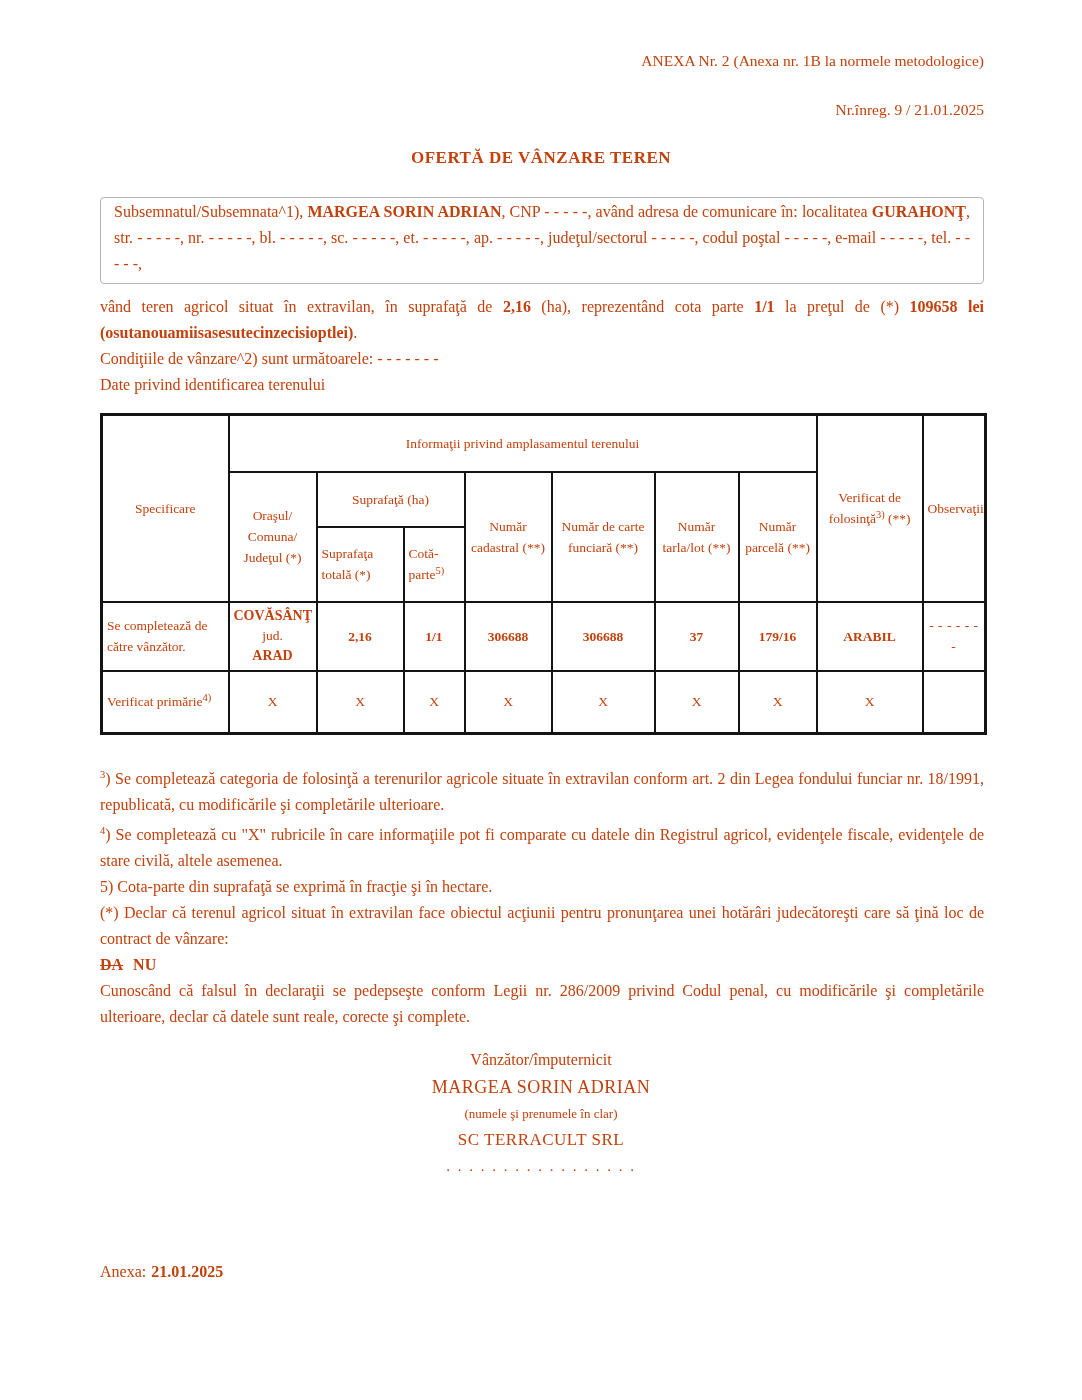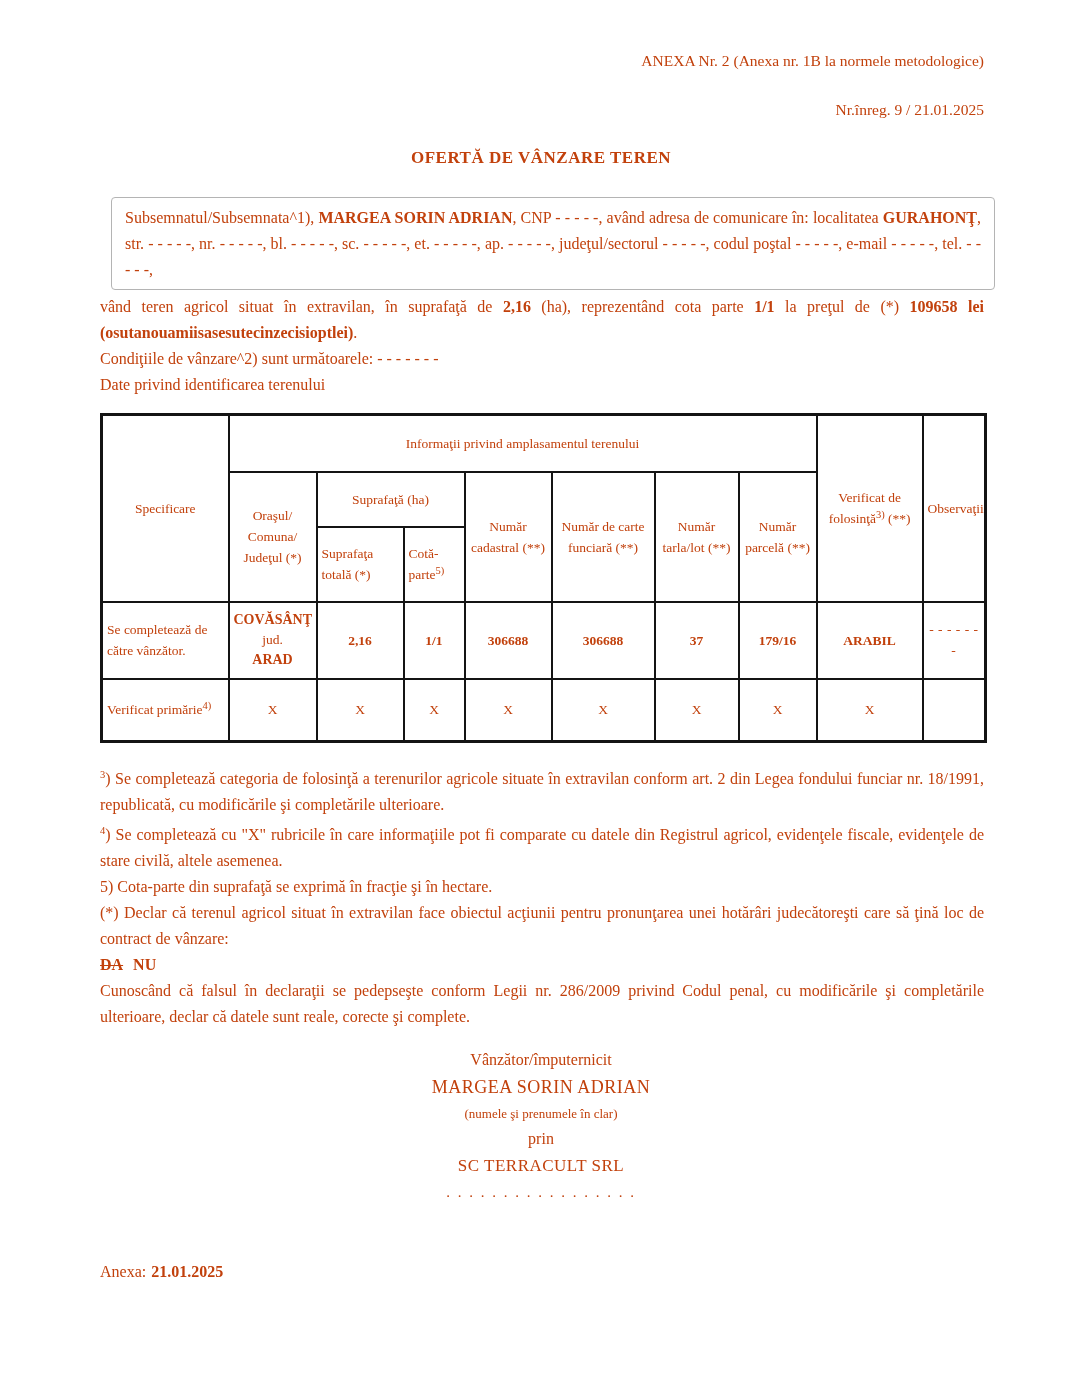--- a/index.html
+++ b/index.html
@@ -22,22 +22,21 @@
   }
   .doc-title {
     position: absolute; top: 148px; left: 0; width: 100%;
     margin: 0; text-align: center;
     font-size: 17px; font-weight: bold; letter-spacing: 0.5px;
   }
   .intro-box {
     position: absolute; top: 197px; left: 100px; width: 884px;
     box-sizing: border-box;
     border: 1px solid #b4b4b4; border-radius: 4px;
-    padding: 7px 13px 6px 13px;
-    margin-left: 11px;
+    padding: 1px 13px 6px 13px;
   }
   .intro-box p { margin: 0; font-size: 16px; line-height: 26px; text-align: justify; }
   .body-block {
     position: absolute; top: 294px; left: 100px; width: 884px;
     font-size: 16px; line-height: 26px;
   }
   .body-block p { margin: 0; }
   .sale-para { text-align: justify; }
   b, .b { font-weight: bold; }
 
@@ -56,21 +55,21 @@
   }
   .land-table td.tl { text-align: left; }
   .pre { white-space: pre-line; }
   .blk { display: block; line-height: 20px; }
   .val { font-weight: bold; font-size: 14px; }
   .xmark { font-size: 20px; font-weight: normal; }
   .obs-cell { text-align: left; padding-left: 3px; font-size: 13px; letter-spacing: 0.5px; }
   tr.r-h1 { height: 57px; }
   tr.r-h2 { height: 55px; }
   tr.r-h3 { height: 75px; }
-  tr.r-d1 { height: 77px; }
+  tr.r-d1 { height: 69px; }
   tr.r-d2 { height: 63px; }
 
   sup { vertical-align: super; font-size: 10.5px; line-height: 0; }
 
   .footnotes {
     position: absolute; top: 766px; left: 100px; width: 884px;
     font-size: 16px; line-height: 26px;
   }
   .footnotes p { margin: 0; text-align: justify; }
   .footnotes p.gap { margin-bottom: 4px; }
@@ -193,20 +192,19 @@
     <p>5) Cota-parte din suprafaţă se exprimă în fracţie şi în hectare.</p>
     <p>(*) Declar că terenul agricol situat în extravilan face obiectul acţiunii pentru pronunţarea unei hotărâri judecătoreşti care să ţină loc de contract de vânzare:</p>
     <p class="danu"><s>DA</s><span class="nu">NU</span></p>
     <p>Cunoscând că falsul în declaraţii se pedepseşte conform Legii nr. 286/2009 privind Codul penal, cu modificările şi completările ulterioare, declar că datele sunt reale, corecte şi complete.</p>
   </div>
 
   <div class="signature">
     <div class="sig-role">Vânzător/împuternicit</div>
     <div class="sig-name">MARGEA SORIN ADRIAN</div>
     <div class="sig-note">(numele şi prenumele în clar)</div>
-    <div class="sig-prin">prin</div>
     <div class="sig-company">SC TERRACULT SRL</div>
     <div class="sig-dots">. . . . . . . . . . . . . . . . .</div>
   </div>
 
   <div class="date-line"><span>Anexa:</span><b>21.01.2025</b></div>
 
 </div>
 
 </body></html>

